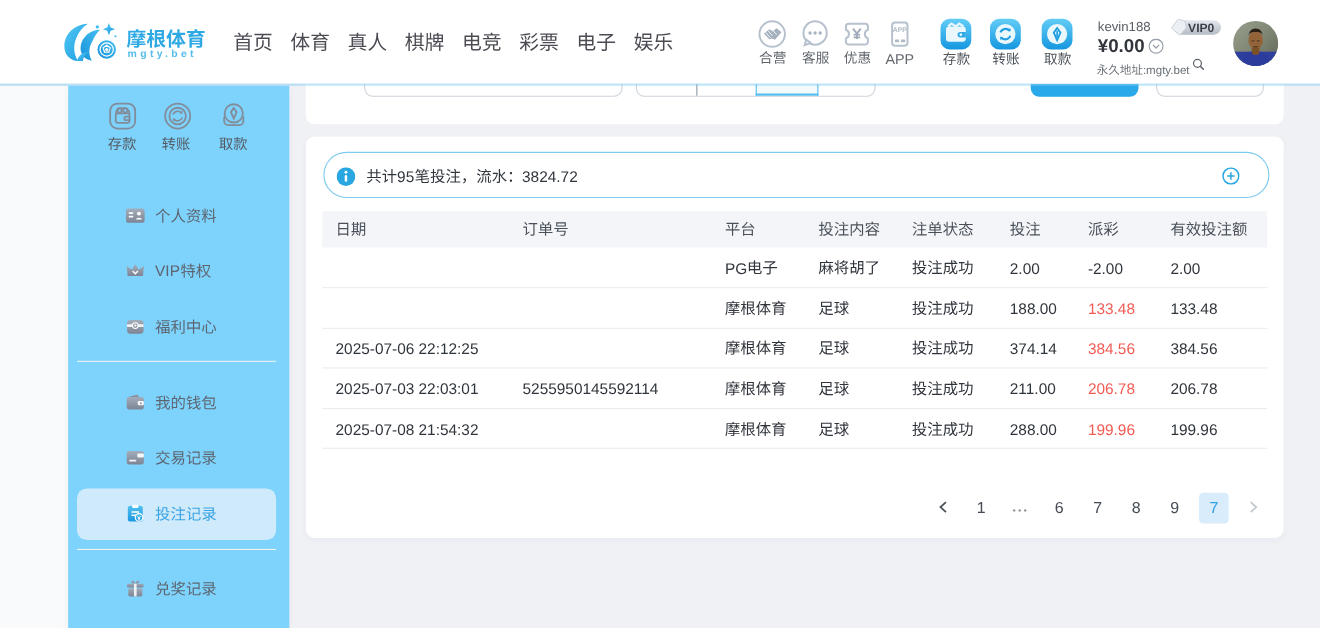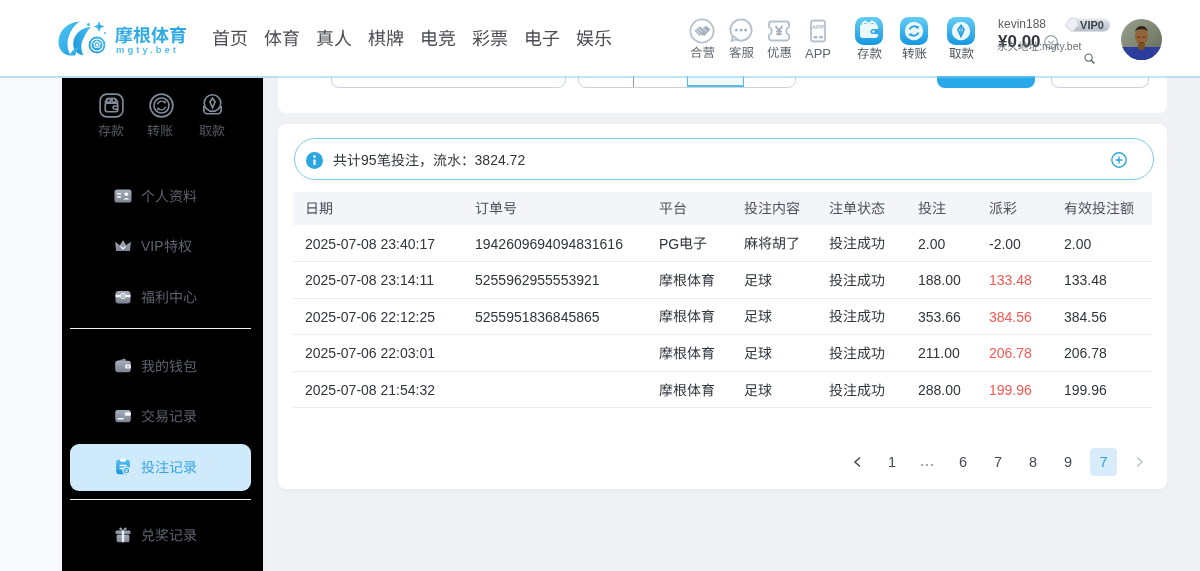--- a/index.html
+++ b/index.html
@@ -1,18 +1,18 @@
 <!DOCTYPE html>
 <html><head><meta charset="utf-8"><style>
 *{margin:0;padding:0;box-sizing:border-box}
 html,body{width:1200px;height:571px;overflow:hidden;background:#eff1f5;font-family:"Liberation Sans",sans-serif;position:relative}
 svg.t{height:1em;vertical-align:-0.12em;fill:currentColor}
 #header{position:absolute;left:0;top:0;width:1200px;height:78px;background:#fff;border-bottom:2px solid rgba(130,206,243,0.5);z-index:10;background-clip:padding-box}
 #lstrip{position:absolute;left:0;top:78px;width:62px;height:493px;background:#f8fafb;z-index:1}
-#sidebar{position:absolute;left:62px;top:78px;width:201px;height:493px;background:#000000;z-index:2;box-shadow:0 2px 8px rgba(40,60,90,0.05)}
+#sidebar{position:absolute;left:62px;top:78px;width:201px;height:493px;background:#7dd3fc;z-index:2;box-shadow:0 2px 8px rgba(40,60,90,0.05)}
 #formcard{position:absolute;left:278px;top:40px;width:889px;height:73px;background:#fff;border-radius:8px;z-index:3}
 #maincard{position:absolute;left:278px;top:124px;width:889px;height:365px;background:#fff;border-radius:8px;z-index:3;box-shadow:0 2px 6px rgba(40,60,90,0.03)}
 .nav{position:absolute;top:29px;font-size:18px;color:#4b4c53;letter-spacing:0.5px}
 .glabel{position:absolute;top:46px;font-size:12.5px;color:#5f646b;text-align:center;width:44px}
 .blabel{position:absolute;top:47px;font-size:12.5px;color:#4e545b;text-align:center;width:44px}
 .slabel{position:absolute;top:45px;font-size:13px;color:#555b63;text-align:center;width:52px}
 .mitem{position:absolute;left:52px;height:18px;display:flex;align-items:center;font-size:14px;color:#5d6470}
 .mitem .mi{margin-right:9px}
 .mtext{position:relative;top:0}
 .hcell{position:absolute;top:0;height:33px;line-height:33px;font-size:14px;color:#4a505a}
@@ -232,44 +232,40 @@
         <use href="#g5F69" x="1000"></use>
       </svg></div>
     <div class="hcell" style="left:786px;top:68px"><svg class="t" viewBox="0 0 5000 1000">
         <use href="#g6709"></use>
         <use href="#g6548" x="1000"></use>
         <use href="#g6295" x="2000"></use>
         <use href="#g6CE8" x="3000"></use>
         <use href="#g989D" x="4000"></use>
       </svg></div>
     <div style="position:absolute;left:15px;top:101.5px;width:859px;height:36.6px;border-bottom:1px solid #eaecef"></div>
-    <div class="cell" style="left:27px;top:101.5px">2025-07-08 23:40:17</div>
-    <div class="cell" style="left:197px;top:101.5px">1942609694094831616</div>
     <div class="cell" style="left:381px;top:101.5px">PG<svg class="t" viewBox="0 0 2000 1000">
         <use href="#g7535"></use>
         <use href="#g5B50" x="1000"></use>
       </svg></div>
     <div class="cell" style="left:466px;top:101.5px"><svg class="t" viewBox="0 0 4000 1000">
         <use href="#g9EBB"></use>
         <use href="#g5C06" x="1000"></use>
         <use href="#g80E1" x="2000"></use>
         <use href="#g4E86" x="3000"></use>
       </svg></div>
     <div class="cell" style="left:551px;top:101.5px"><svg class="t" viewBox="0 0 4000 1000">
         <use href="#g6295"></use>
         <use href="#g6CE8" x="1000"></use>
         <use href="#g6210" x="2000"></use>
         <use href="#g529F" x="3000"></use>
       </svg></div>
     <div class="cell" style="left:640px;top:101.5px">2.00</div>
     <div class="cell" style="left:786px;top:101.5px">2.00</div>
     <div class="cell " style="left:711px;top:101.5px">-2.00</div>
     <div style="position:absolute;left:15px;top:138.1px;width:859px;height:36.6px;border-bottom:1px solid #eaecef"></div>
-    <div class="cell" style="left:27px;top:138.1px">2025-07-08 23:14:11</div>
-    <div class="cell" style="left:197px;top:138.1px">5255962955553921</div>
     <div class="cell" style="left:381px;top:138.1px"><svg class="t" viewBox="0 0 4000 1000">
         <use href="#g6469"></use>
         <use href="#g6839" x="1000"></use>
         <use href="#g4F53" x="2000"></use>
         <use href="#g80B2" x="3000"></use>
       </svg></div>
     <div class="cell" style="left:466px;top:138.1px"><svg class="t" viewBox="0 0 2000 1000">
         <use href="#g8DB3"></use>
         <use href="#g7403" x="1000"></use>
       </svg></div>
@@ -277,42 +273,42 @@
         <use href="#g6295"></use>
         <use href="#g6CE8" x="1000"></use>
         <use href="#g6210" x="2000"></use>
         <use href="#g529F" x="3000"></use>
       </svg></div>
     <div class="cell" style="left:640px;top:138.1px">188.00</div>
     <div class="cell" style="left:786px;top:138.1px">133.48</div>
     <div class="cell red" style="left:711px;top:138.1px">133.48</div>
     <div style="position:absolute;left:15px;top:174.7px;width:859px;height:36.6px;border-bottom:1px solid #eaecef"></div>
     <div class="cell" style="left:27px;top:174.7px">2025-07-06 22:12:25</div>
-    <div class="cell" style="left:197px;top:174.7px">5255951836845865</div>
     <div class="cell" style="left:381px;top:174.7px"><svg class="t" viewBox="0 0 4000 1000">
         <use href="#g6469"></use>
         <use href="#g6839" x="1000"></use>
         <use href="#g4F53" x="2000"></use>
         <use href="#g80B2" x="3000"></use>
       </svg></div>
     <div class="cell" style="left:466px;top:174.7px"><svg class="t" viewBox="0 0 2000 1000">
         <use href="#g8DB3"></use>
         <use href="#g7403" x="1000"></use>
       </svg></div>
     <div class="cell" style="left:551px;top:174.7px"><svg class="t" viewBox="0 0 4000 1000">
         <use href="#g6295"></use>
         <use href="#g6CE8" x="1000"></use>
         <use href="#g6210" x="2000"></use>
         <use href="#g529F" x="3000"></use>
       </svg></div>
-    <div class="cell" style="left:640px;top:174.7px">353.66</div>
+    <div class="cell" style="left:640px;top:174.7px">374.14</div>
     <div class="cell" style="left:786px;top:174.7px">384.56</div>
     <div class="cell red" style="left:711px;top:174.7px">384.56</div>
     <div style="position:absolute;left:15px;top:211.3px;width:859px;height:36.6px;border-bottom:1px solid #eaecef"></div>
-    <div class="cell" style="left:27px;top:211.3px">2025-07-06 22:03:01</div>
+    <div class="cell" style="left:27px;top:211.3px">2025-07-03 22:03:01</div>
+    <div class="cell" style="left:197px;top:211.3px">5255950145592114</div>
     <div class="cell" style="left:381px;top:211.3px"><svg class="t" viewBox="0 0 4000 1000">
         <use href="#g6469"></use>
         <use href="#g6839" x="1000"></use>
         <use href="#g4F53" x="2000"></use>
         <use href="#g80B2" x="3000"></use>
       </svg></div>
     <div class="cell" style="left:466px;top:211.3px"><svg class="t" viewBox="0 0 2000 1000">
         <use href="#g8DB3"></use>
         <use href="#g7403" x="1000"></use>
       </svg></div>
@@ -520,21 +516,21 @@
       </defs>
 <rect x="4" y="1.5" width="43" height="13" rx="6.5" fill="url(#vipg)"></rect>
 <path d="M8,0.5 l6,1.5 1.5,6 -6,7 -7.5,-6.5 Z" fill="#eceff3" stroke="#c8cfd7" stroke-width="0.8"></path>
 <text x="29" y="12" font-size="11" font-weight="bold" fill="#3c4149" text-anchor="middle" font-family="Liberation Sans">VIP0</text>
     </svg>
     <div style="position:absolute;left:998px;top:32px;font-size:17px;font-weight:bold;color:#32363c">¥0.00</div>
     <svg width="14" height="14" viewBox="0 0 14 14" style="position:absolute;left:1044px;top:35px">
       <circle cx="7" cy="7" r="6.3" fill="none" stroke="#9aa1ab" stroke-width="1.2"></circle>
       <path d="M4.2,5.8 L7,8.6 L9.8,5.8" fill="none" stroke="#9aa1ab" stroke-width="1.2"></path>
     </svg>
-    <div style="position:absolute;left:997px;top:40px;font-size:10.5px;color:#6a7077"><svg class="t" viewBox="0 0 4000 1000">
+    <div style="position:absolute;left:997px;top:58px;font-size:10.5px;color:#6a7077"><svg class="t" viewBox="0 0 4000 1000">
         <use href="#g6C38"></use>
         <use href="#g4E45" x="1000"></use>
         <use href="#g5730" x="2000"></use>
         <use href="#g5740" x="3000"></use>
       </svg>:mgty.bet</div>
     <svg width="11" height="11" viewBox="0 0 11 11" style="position:absolute;left:1084px;top:53px">
       <circle cx="4.6" cy="4.6" r="3.6" fill="none" stroke="#5a6067" stroke-width="1.1"></circle>
       <path d="M7.2,7.2 L10.4,10.4" stroke="#5a6067" stroke-width="1.4"></path>
     </svg>
     <svg width="41" height="41" viewBox="0 0 41 41" style="position:absolute;left:1121px;top:19px">

